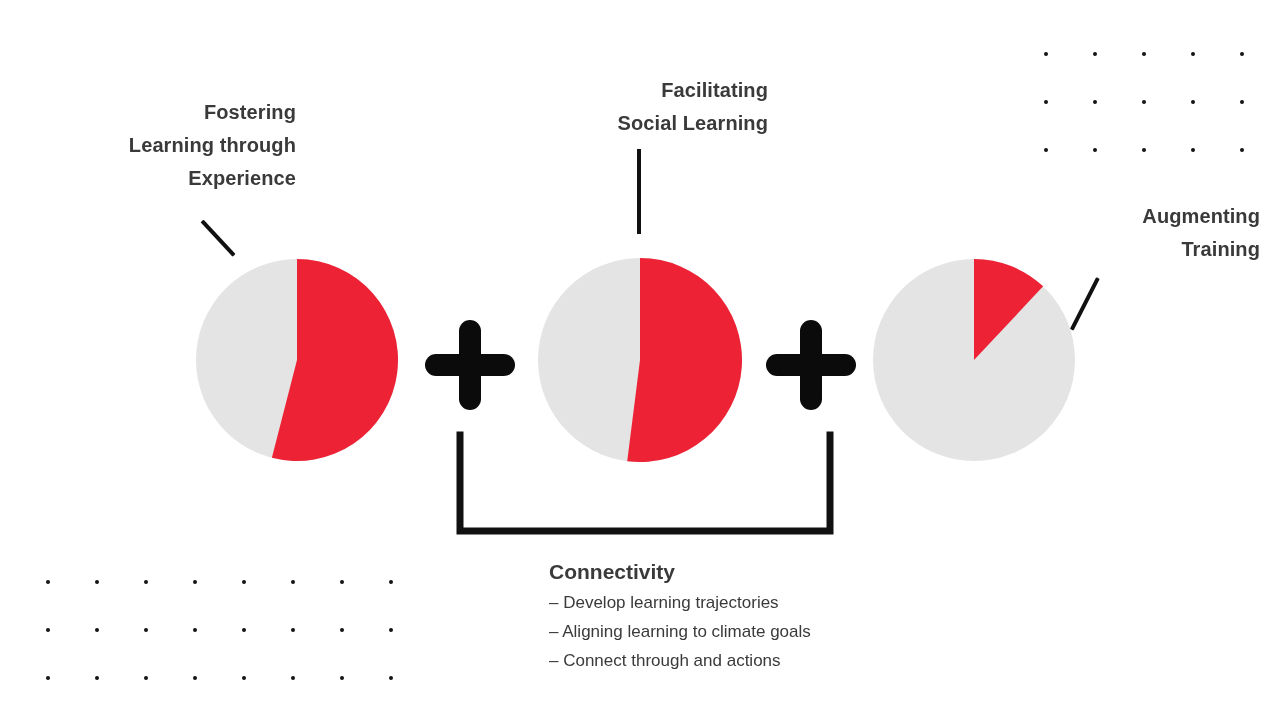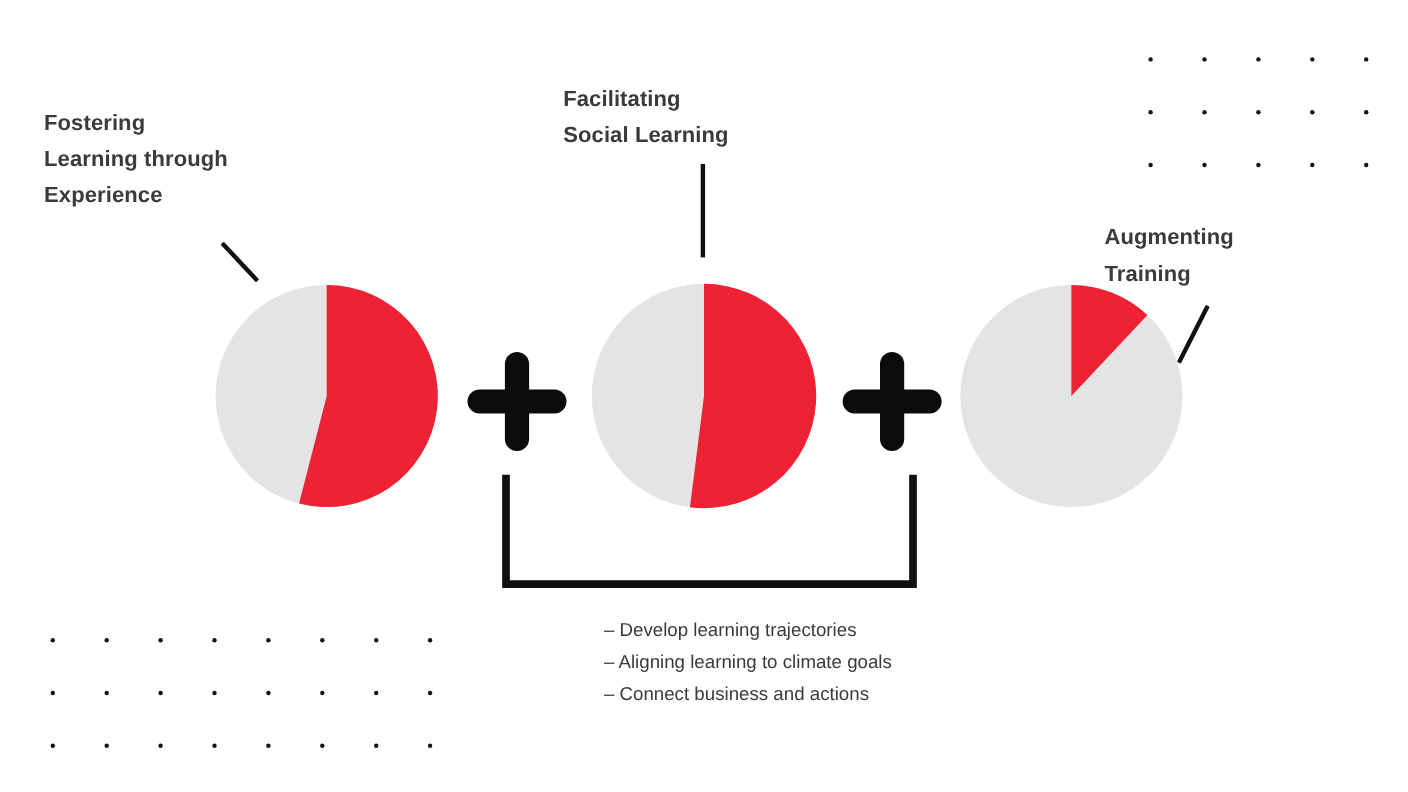--- a/index.html
+++ b/index.html
@@ -19,21 +19,21 @@
     overflow: hidden;
   }
 
   
   .label {
     position: absolute;
     color: #3a3a3a;
     font-weight: bold;
     font-size: 20px;
     line-height: 33px;
-    text-align: left;
+    text-align: right;
     white-space: pre;
     letter-spacing: 0.1px;
   }
   #label-fostering {
     left: 40px;
     top: 96px;
     width: 256px;
   }
   #label-facilitating {
     left: 512px;
@@ -247,18 +247,19 @@
   <div id="plus-2" class="plus">
     <div class="bar bar-h"></div>
     <div class="bar bar-v"></div>
   </div>
 
   <svg id="bracket" viewBox="0 0 380 110">
     <path d="M 5 5 L 5 101 L 375 101 L 375 5" fill="none" stroke="#111111" stroke-width="7" stroke-linecap="square" stroke-linejoin="miter"></path>
   </svg>
 
   <div id="connectivity">
+    <div class="heading">Connectivity</div>
     <div class="bullet">– Develop learning trajectories</div>
     <div class="bullet">– Aligning learning to climate goals</div>
-    <div class="bullet">– Connect business and actions</div>
+    <div class="bullet">– Connect through and actions</div>
   </div>
 
 </div>
 
 </body></html>

